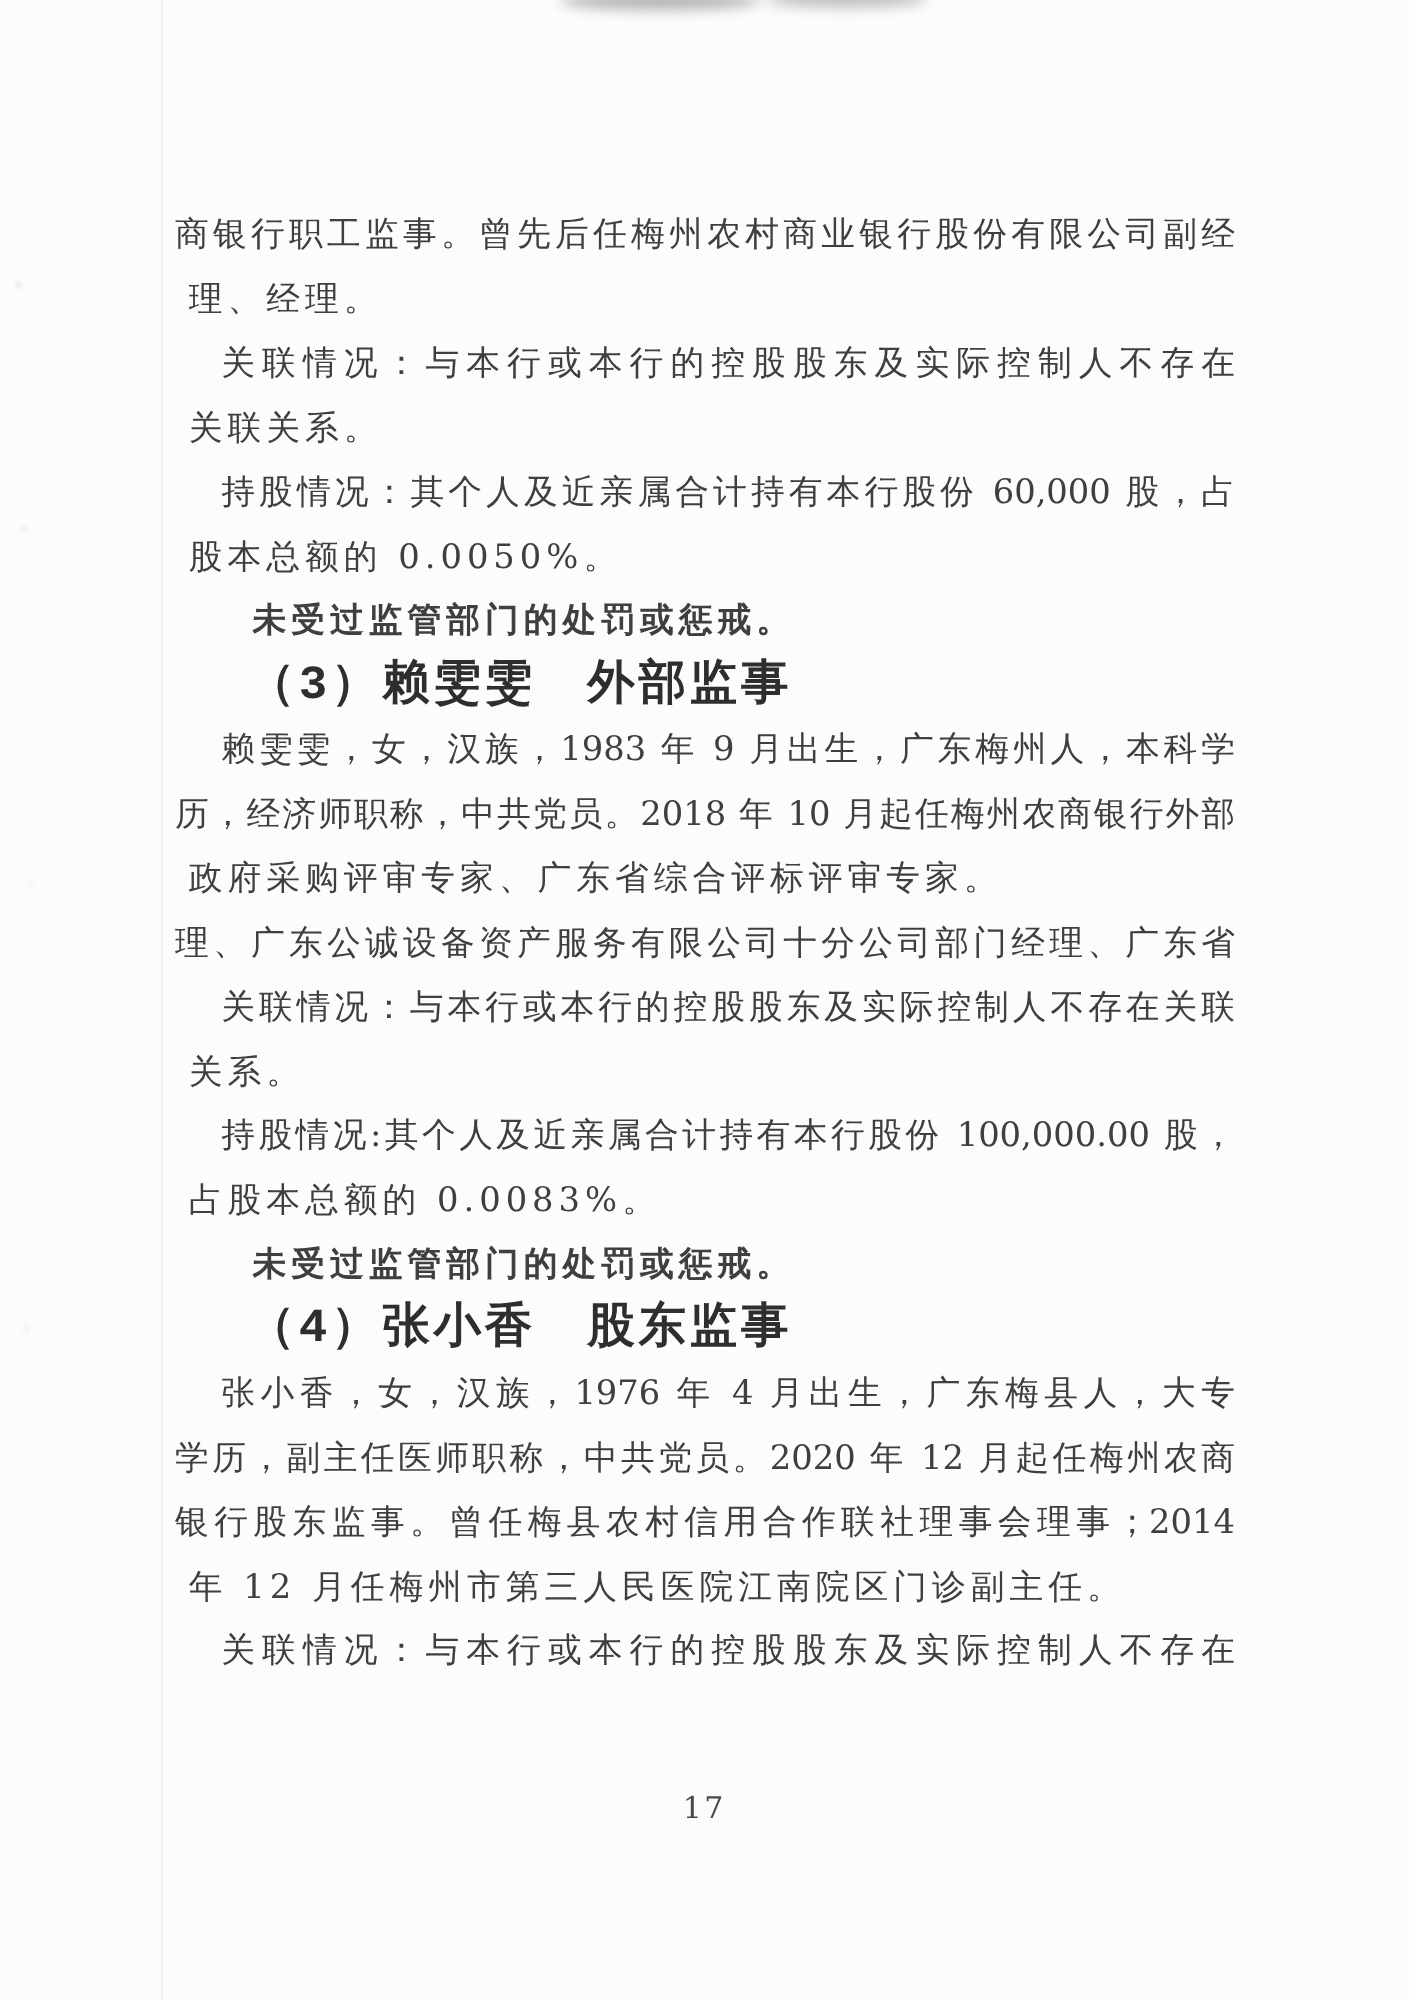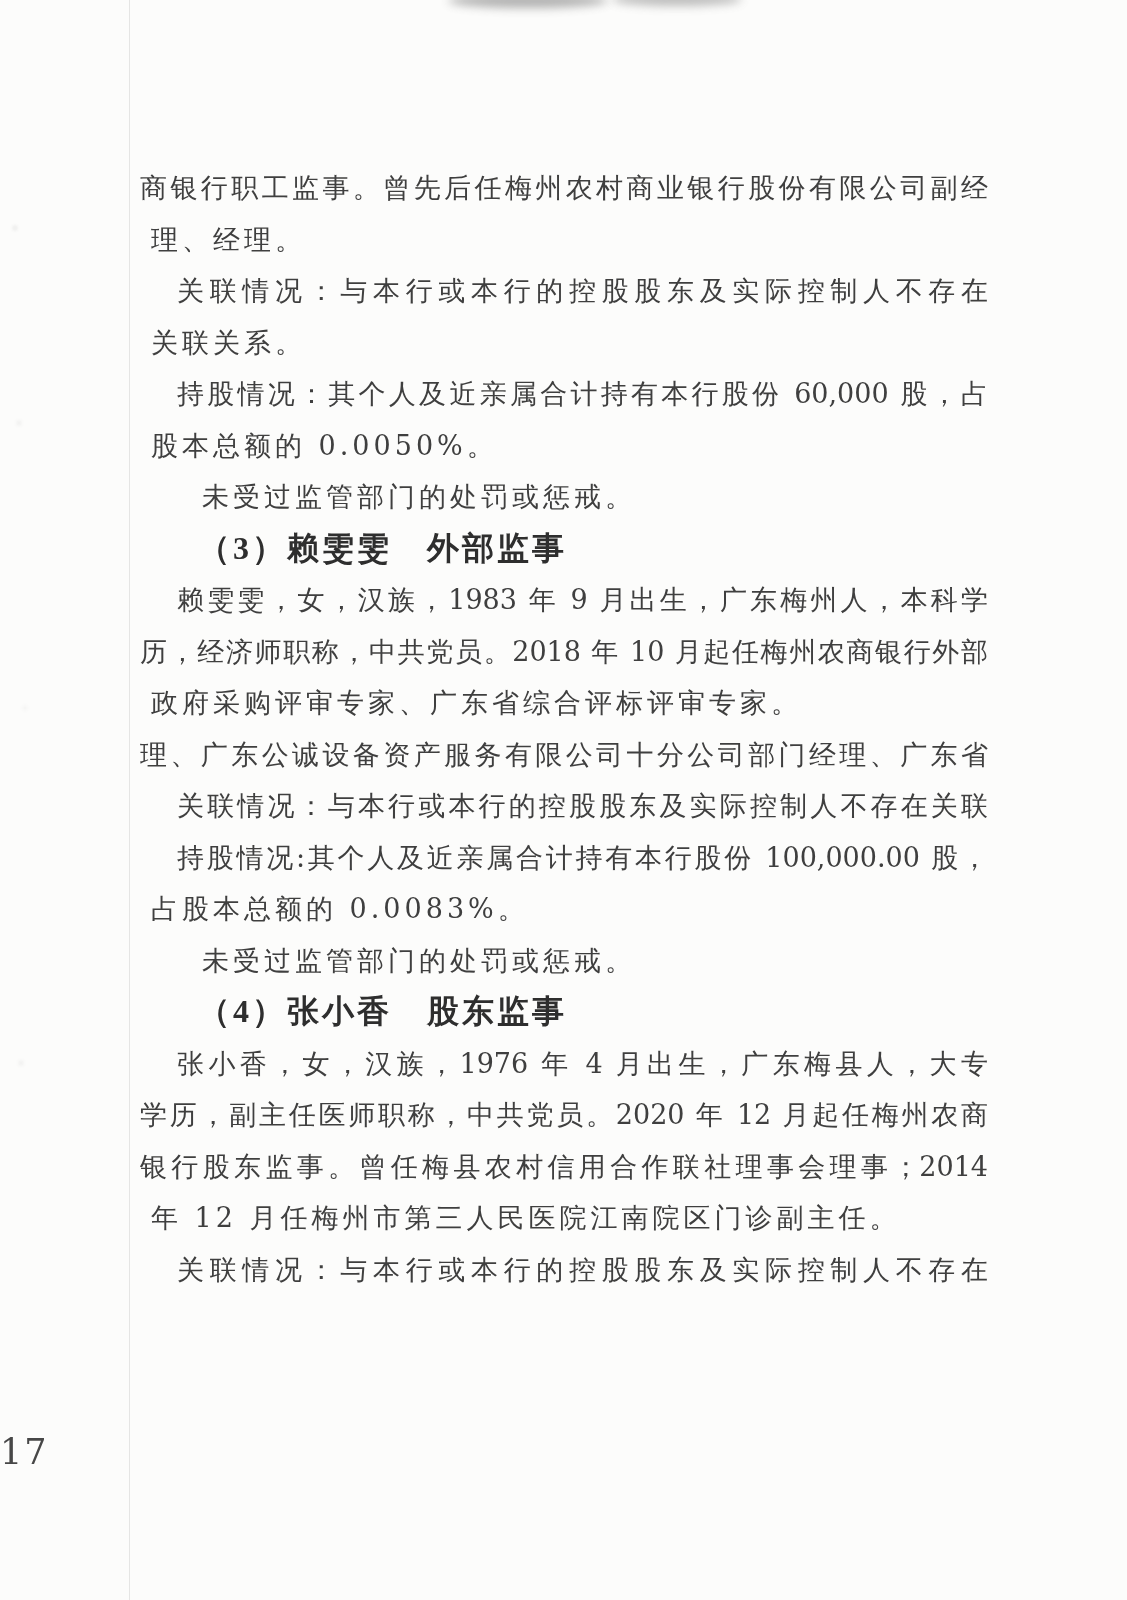--- a/index.html
+++ b/index.html
@@ -87,35 +87,37 @@
   }
   .indent-justify {
     margin-left: 37px;
     text-align: justify;
     text-align-last: justify;
   }
   .indent-end {
     margin-left: 62px;
     text-align: left;
     letter-spacing: 4px;
+    font-weight: bold;
   }
   .heading {
     margin-left: 58px;
-    font-family: Liberation Serif, serif;
+    font-family: Liberation Mono, monospace;
     font-weight: 700;
-    font-size: 32px;
+    font-size: 38px;
     letter-spacing: 3px;
     color: #2e2e2e;
   }
   .page-number {
     position: absolute;
     left: 0;
     top: 1432px;
     width: 1127px;
-    font-size: 35px;
+    text-align: center;
+    font-size: 24px;
     letter-spacing: 2px;
     color: #474747;
   }
 </style>
 </head>
 <body>
 
 <div class="page">
   <div class="margin-line"></div>
   <div class="smudge-a"></div>
@@ -129,20 +131,21 @@
       <div class="line end">关联关系。</div>
       <div class="line indent-justify">持股情况：其个人及近亲属合计持有本行股份 60,000 股，占</div>
       <div class="line end">股本总额的 0.0050%。</div>
       <div class="line indent-end">未受过监管部门的处罚或惩戒。</div>
       <div class="line heading">（3）赖雯雯　外部监事</div>
       <div class="line indent-justify">赖雯雯，女，汉族，1983 年 9 月出生，广东梅州人，本科学</div>
       <div class="line cont">历，经济师职称，中共党员。2018 年 10 月起任梅州农商银行外部</div>
       <div class="line end">政府采购评审专家、广东省综合评标评审专家。</div>
       <div class="line cont">理、广东公诚设备资产服务有限公司十分公司部门经理、广东省</div>
       <div class="line indent-justify">关联情况：与本行或本行的控股股东及实际控制人不存在关联</div>
+      <div class="line end">关系。</div>
       <div class="line indent-justify">持股情况:其个人及近亲属合计持有本行股份 100,000.00 股，</div>
       <div class="line end">占股本总额的 0.0083%。</div>
       <div class="line indent-end">未受过监管部门的处罚或惩戒。</div>
       <div class="line heading">（4）张小香　股东监事</div>
       <div class="line indent-justify">张小香，女，汉族，1976 年 4 月出生，广东梅县人，大专</div>
       <div class="line cont">学历，副主任医师职称，中共党员。2020 年 12 月起任梅州农商</div>
       <div class="line cont">银行股东监事。曾任梅县农村信用合作联社理事会理事；2014</div>
       <div class="line end">年 12 月任梅州市第三人民医院江南院区门诊副主任。</div>
       <div class="line indent-justify">关联情况：与本行或本行的控股股东及实际控制人不存在</div>
     </main>

